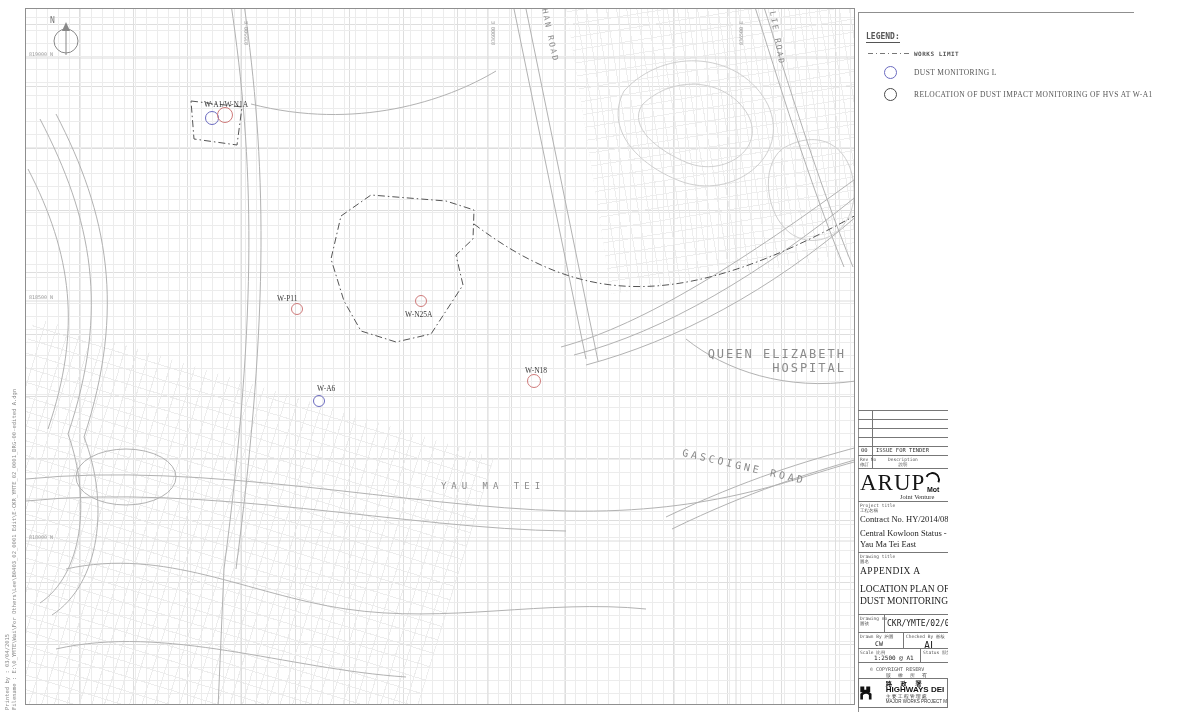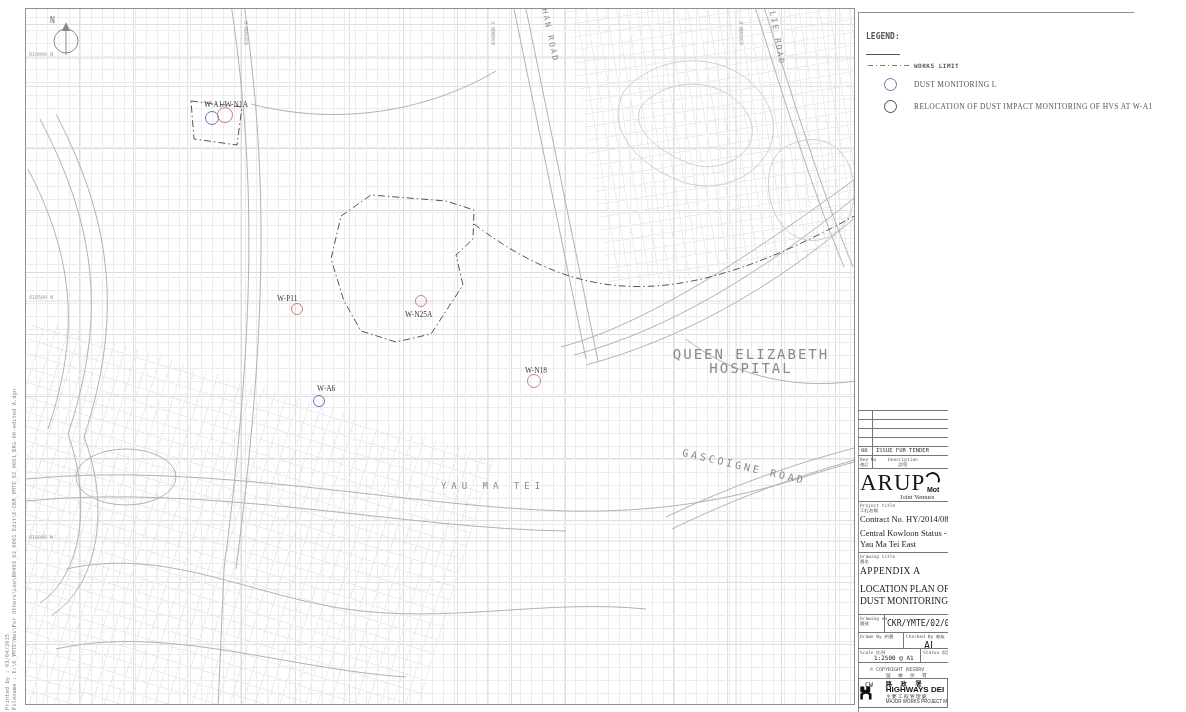--- a/index.html
+++ b/index.html
@@ -37,37 +37,37 @@
       repeating-linear-gradient(0deg,  transparent 0 12px, #eaeaea 12px 13px);
     opacity:.8;
   }
   svg.linework { left:0; top:0; }
 
   
   .maplabel { position:absolute; color:#8a8a8a; white-space:nowrap; }
   .road-nathan   { left:472px; top:12px;  width:100px; font-size:8px; letter-spacing:2px; transform:rotate(78deg); transform-origin:center; text-align:center; }
   .road-wylie    { left:700px; top:18px;  width:100px; font-size:8px; letter-spacing:2px; transform:rotate(80deg); transform-origin:center; text-align:center; }
   .road-gascoigne{ left:628px; top:452px; width:180px; font-size:10px; letter-spacing:3px; transform:rotate(13deg); text-align:center; }
-  .place-qeh     { left:630px; top:338px; width:190px; font-size:14px; letter-spacing:2px; text-align:center; line-height:14px; }
+  .place-qeh     { left:630px; top:338px; width:190px; font-size:12px; letter-spacing:2px; text-align:right; line-height:14px; }
   .place-ymt     { left:392px; top:472px; width:150px; font-size:9px;  letter-spacing:5px; text-align:center; }
 
   .gridlbl-left { position:absolute; font-size:5px; color:#9a9a9a; letter-spacing:0; }
   .gridlbl-top  { position:absolute; font-size:5px; color:#9a9a9a; writing-mode:vertical-rl; transform:rotate(180deg); height:32px; }
 
   
   .st-label { position:absolute; font-family:"Liberation Serif", serif; font-weight:normal; font-size:7.5px; color:#3a3a3a; white-space:nowrap; }
   .st-circle { position:absolute; border-radius:50%; background:transparent; }
 
   
   .sheet-topline { left:858px; top:12px; width:276px; height:1px; background:#8f8f8f; }
   .sheet-vline   { left:858px; top:12px; width:1px; height:700px; background:#8f8f8f; }
 
   #legend { left:866px; top:24px; width:316px; }
   .legend-title { display:inline-block; font-size:8px; font-weight:bold; color:#555;
-                  border-bottom:1px solid #555; padding-bottom:13px; margin-bottom:7px; }
+                  border-bottom:1px solid #555; padding-bottom:1px; margin-bottom:7px; }
   .legend-row { display:flex; align-items:center; margin-bottom:9px; }
   .legend-sym { width:48px; display:flex; justify-content:center; align-items:center; flex:0 0 48px; }
   .legend-dash { width:44px; height:1px;
     background-image:repeating-linear-gradient(90deg,#777 0 5px,transparent 5px 8px,#777 8px 9px,transparent 9px 12px); }
   .legend-circle { width:13px; height:13px; border:1.5px solid #444; border-radius:50%; }
   .legend-text { font-family:"Liberation Serif", serif; font-size:7.5px; color:#555; letter-spacing:.4px; }
   .legend-text.cad { font-family:"DejaVu Sans Mono",monospace; font-size:6px; font-weight:bold; letter-spacing:.5px; }
 
   
   #tblock { left:858px; top:408px; width:90px; height:300px; overflow:hidden; }
@@ -270,21 +270,21 @@
     <span>圖號</span>
   </div>
   <div class="tb-text" style="left:29px; top:211px; font-size:8px; color:#222;">CKR/YMTE/02/0</div>
 
   <div class="hr" style="top:224px"></div>
   <div class="vr" style="left:45px; top:224px; height:16px;"></div>
   <div class="tb-text tiny" style="left:2px; top:226px;">
     <span>Drawn By</span>
     <span>繪圖</span>
   </div>
-  <div class="tb-text" style="left:7px; top:232px; font-size:6.5px; color:#222;margin-top:41px;">CW</div>
+  <div class="tb-text" style="left:17px; top:232px; font-size:6.5px; color:#222;">CW</div>
   <div class="tb-text tiny" style="left:48px; top:226px;">
     <span>Checked By</span>
     <span>審核</span>
   </div>
   <div class="tb-text" style="left:66px; top:232px; font-size:10px; color:#222;">AL</div>
 
   <div class="hr" style="top:240px"></div>
   <div class="vr" style="left:62px; top:240px; height:14px;"></div>
   <div class="tb-text tiny" style="left:2px; top:242px;">
     <span>Scale</span>

